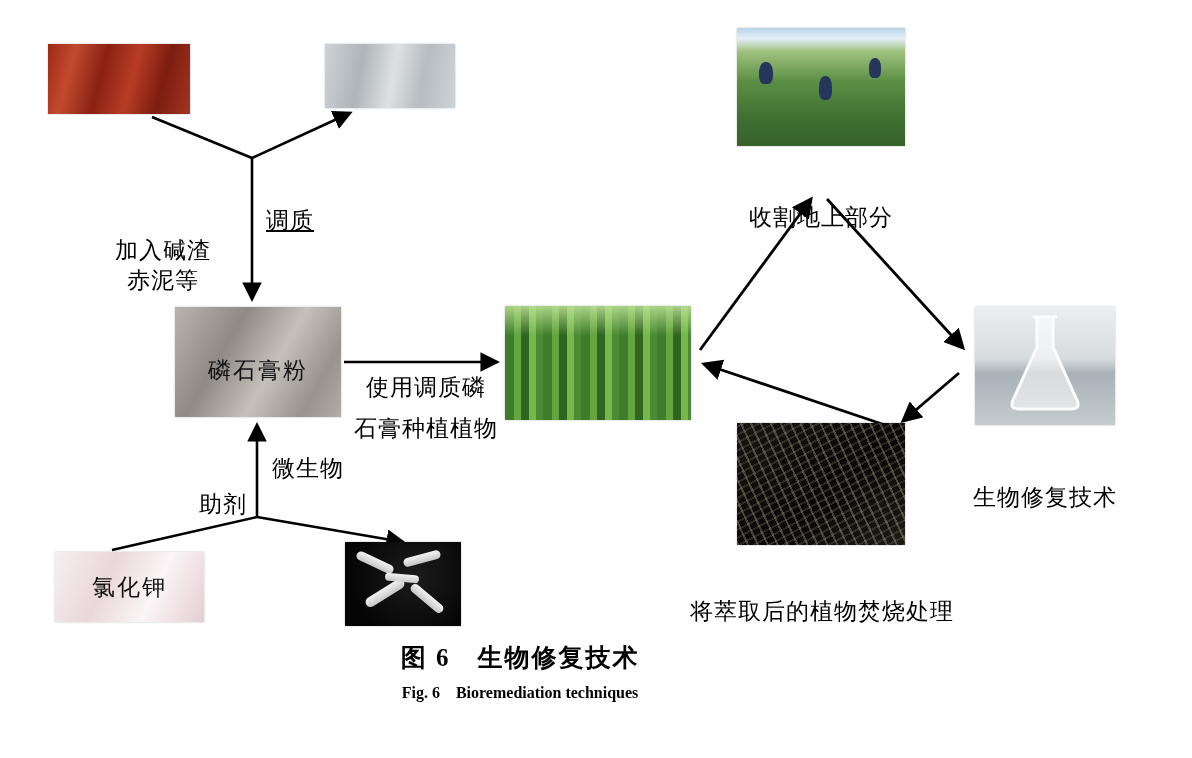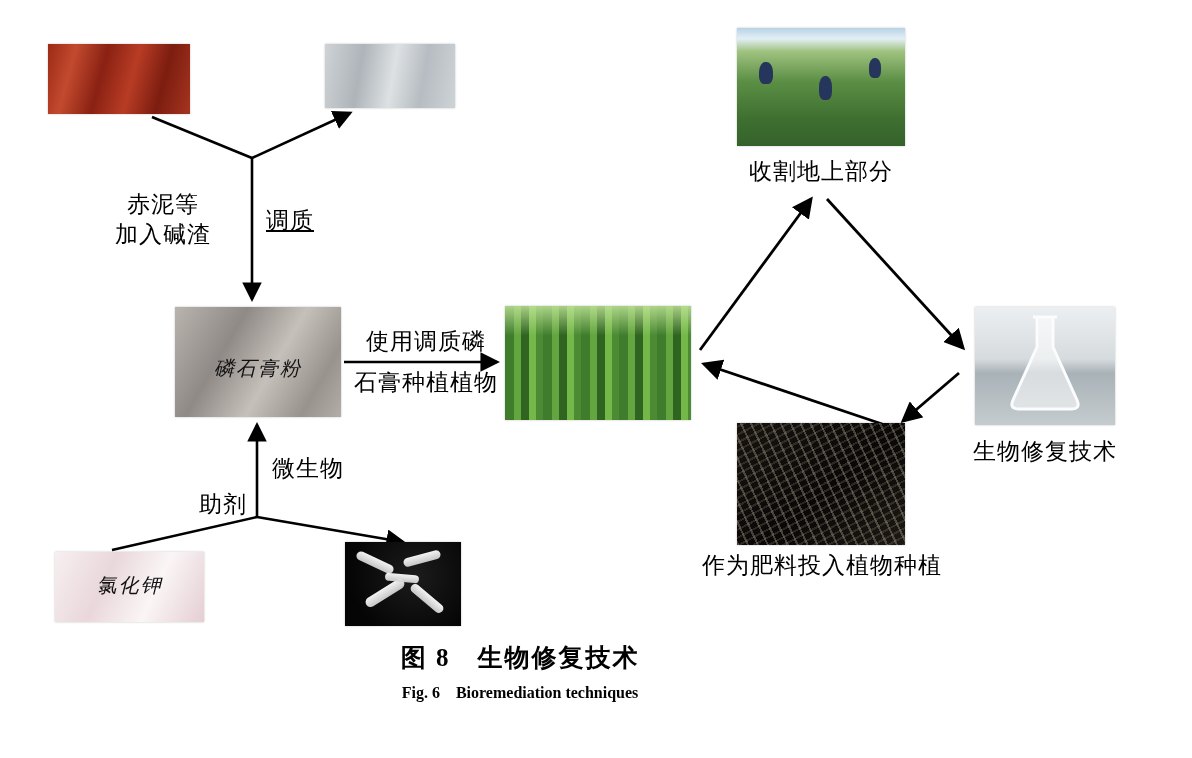--- a/index.html
+++ b/index.html
@@ -6,22 +6,22 @@
   #stage{
     position:relative;
     width:1192px;height:758px;
     background:#ffffff;
     font-family:"Liberation Serif","DejaVu Serif",serif;
     color:#000;
     overflow:hidden;
   }
   .img-box{position:absolute;box-shadow:0 0 2px rgba(0,0,0,.25);}
   .lbl{position:absolute;font-size:23px;line-height:30px;color:#000;letter-spacing:1px;}
-  .center{text-align:center;}
-  .on-img{position:absolute;font-size:20px;letter-spacing:2px;color:#111;font-style:italic;}
+  .center{text-align:center;margin-top:46px;}
+  .on-img{position:absolute;font-size:23px;letter-spacing:2px;color:#111;}
 
   
   .red-mud{background:linear-gradient(105deg,#9d2a16 0%,#c24a2e 18%,#8a2113 38%,#b83c24 58%,#7c1d10 78%,#a5341f 100%);}
   .alkali{background:linear-gradient(100deg,#cfd3d6 0%,#aeb4b9 28%,#dde1e3 52%,#b6bcc1 74%,#ced3d6 100%);}
   .gypsum{background:linear-gradient(120deg,#bab4af 0%,#8f8a86 32%,#c6c0ba 58%,#99938e 82%,#b3ada7 100%);}
   .plants{background:
       linear-gradient(180deg,rgba(190,226,150,.85) 0%,rgba(190,226,150,0) 26%),
       repeating-linear-gradient(90deg,#3f7d2c 0 9px,#63a53f 9px 16px,#2f6421 16px 24px,#74b84a 24px 31px,#4c8a33 31px 38px);}
   .kcl{background:linear-gradient(115deg,#f7eff1 0%,#e9d7db 35%,#faf5f6 65%,#e4ced4 100%);}
   .microbes{background:radial-gradient(circle at 60% 40%,#1c1c1c 0%,#050505 75%);}
@@ -64,22 +64,22 @@
     <line x1="700" y1="350" x2="811" y2="199" stroke="#000" stroke-width="2.8" marker-end="url(#ah)"></line>
     <line x1="827" y1="199" x2="963" y2="348" stroke="#000" stroke-width="2.8" marker-end="url(#ah)"></line>
     <line x1="959" y1="373" x2="903" y2="421" stroke="#000" stroke-width="2.8" marker-end="url(#ah)"></line>
     <line x1="888" y1="426" x2="704" y2="364" stroke="#000" stroke-width="2.8" marker-end="url(#ah)"></line>
   </svg>
 
   <div class="img-box red-mud" style="left:48px;top:44px;width:142px;height:70px;"></div>
   <div class="img-box alkali" style="left:325px;top:44px;width:130px;height:64px;"></div>
 
   <div class="lbl center" style="left:96px;top:190px;width:134px;">
+    <span style="display:block;">加入碱渣</span>
     <span style="display:block;">赤泥等</span>
-    <span style="display:block;">加入碱渣</span>
   </div>
   <div class="lbl" style="left:266px;top:206px;text-decoration:underline;">调质</div>
 
   <div class="img-box gypsum" style="left:175px;top:307px;width:166px;height:110px;">
     <span class="on-img" style="left:0;top:48px;width:100%;text-align:center;">磷石膏粉</span>
   </div>
 
   <div class="lbl center" style="left:348px;top:327px;width:156px;">使用调质磷</div>
   <div class="lbl center" style="left:348px;top:368px;width:156px;">石膏种植植物</div>
 
@@ -110,19 +110,19 @@
   <div class="img-box flask-bg" style="left:975px;top:307px;width:140px;height:118px;">
     <svg width="140" height="118" viewBox="0 0 140 118">
       <path d="M62 10 L62 40 L38 93 Q34 102 44 102 L96 102 Q106 102 102 93 L78 40 L78 10" fill="rgba(255,255,255,0.55)" stroke="#fafcfd" stroke-width="3"></path>
       <line x1="58" y1="10" x2="82" y2="10" stroke="#fafcfd" stroke-width="3"></line>
     </svg>
   </div>
   <div class="lbl center" style="left:968px;top:437px;width:154px;">生物修复技术</div>
 
   <div class="img-box ash" style="left:737px;top:423px;width:168px;height:122px;"></div>
   <div class="lbl center" style="left:672px;top:551px;width:300px;">
-    <span style="display:block;white-space:nowrap;">作为肥料投入植物种植</span>
+    <span style="display:block;white-space:nowrap;">将萃取后的植物焚烧处理</span>
   </div>
 
-  <div class="cap-zh">图 8　生物修复技术</div>
+  <div class="cap-zh">图 6　生物修复技术</div>
   <div class="cap-en">Fig. 6　Bioremediation techniques</div>
 
 </div>
 
 </body></html>

